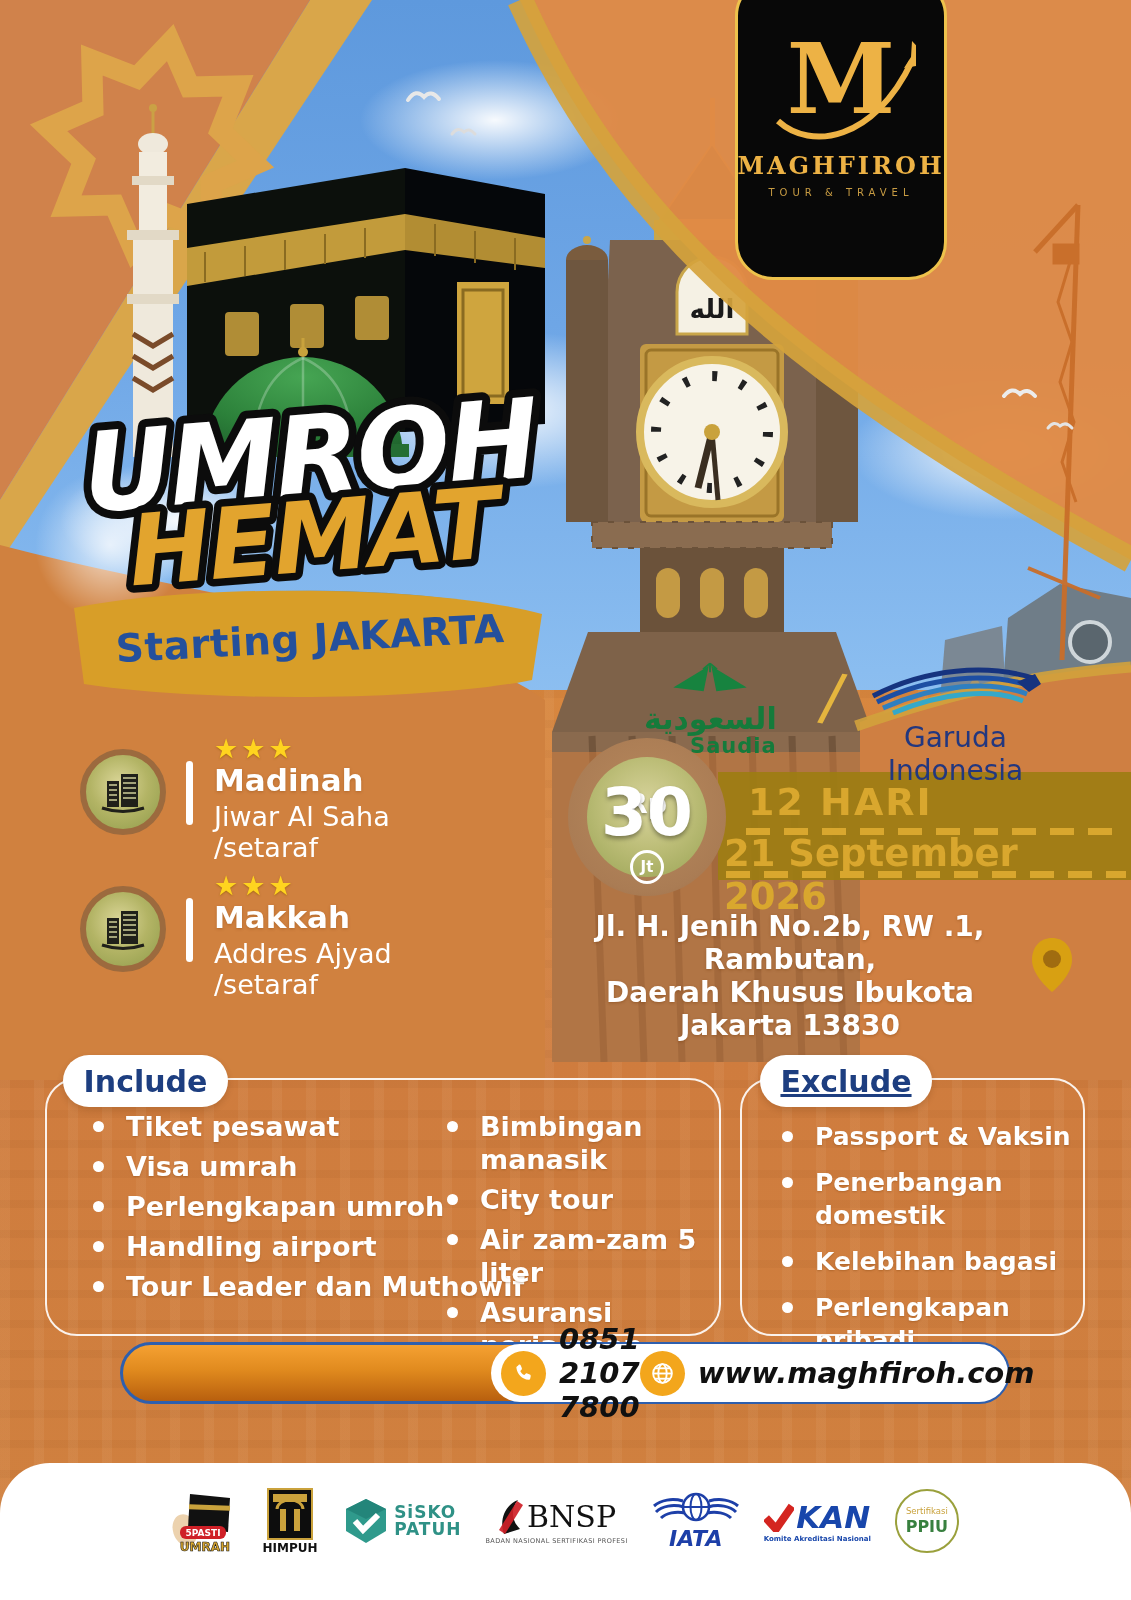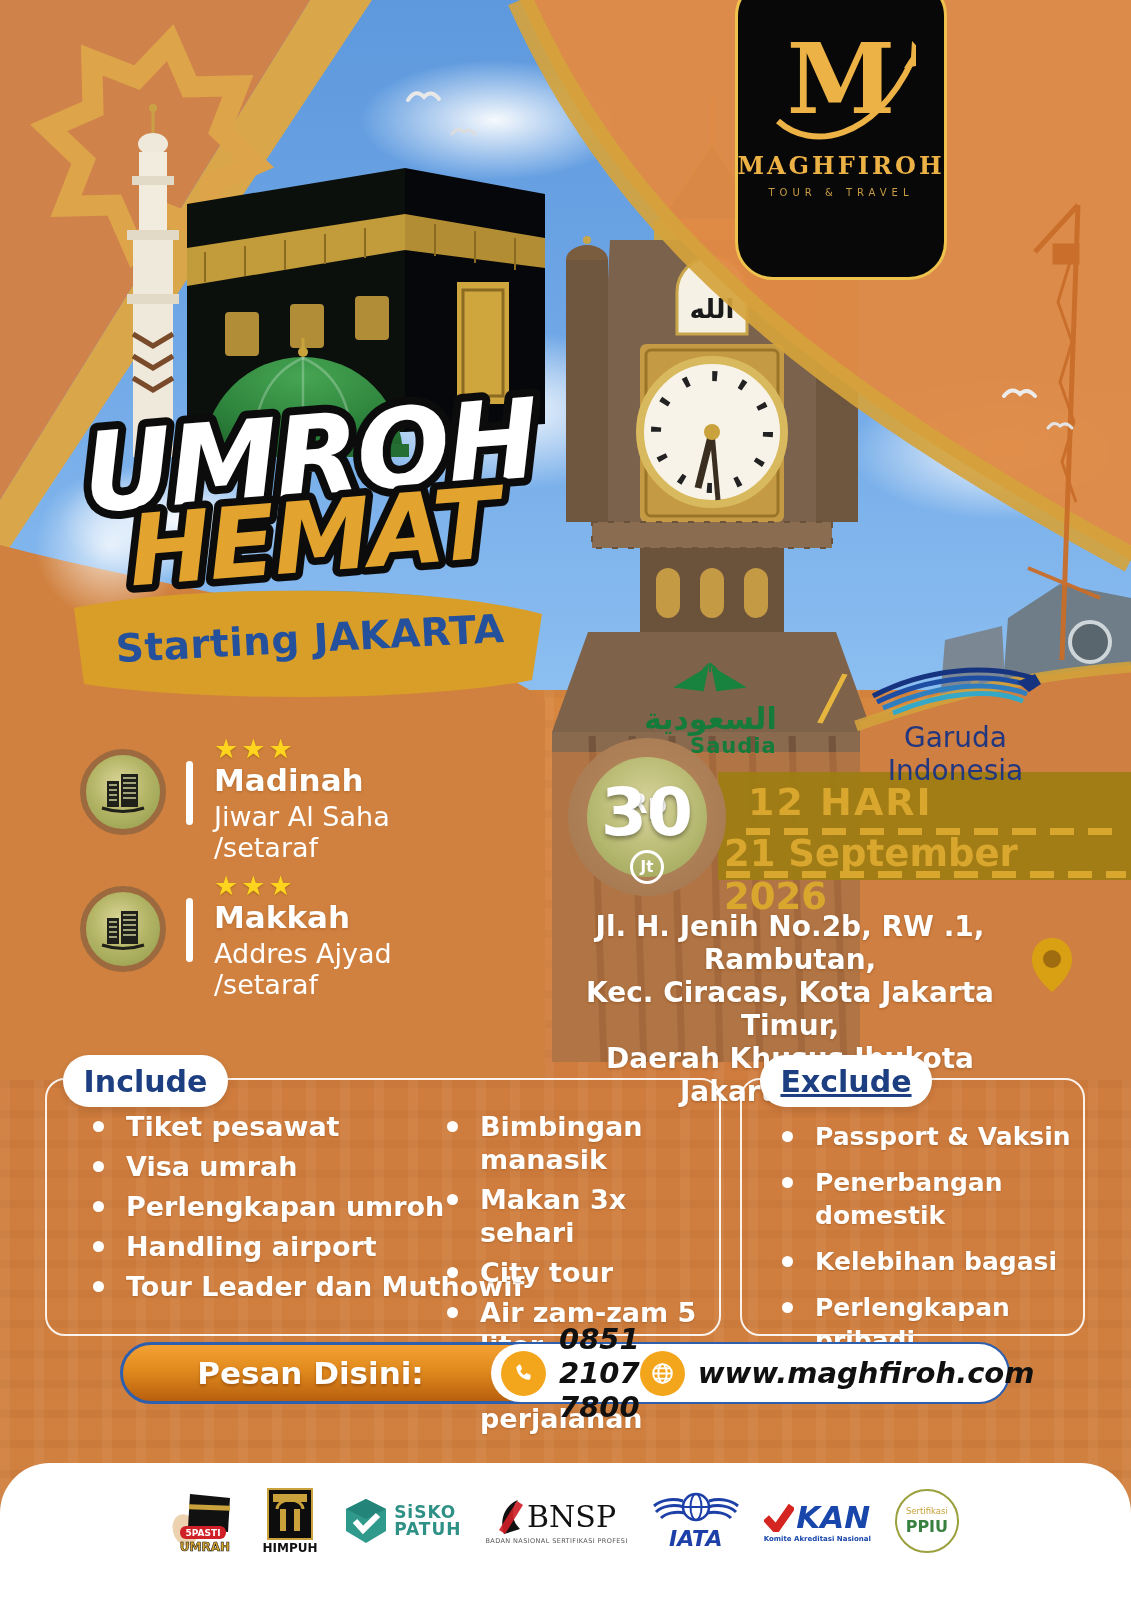--- a/index.html
+++ b/index.html
@@ -66,21 +66,21 @@
   .duration{position:absolute;left:30px;top:8px;font-size:38px;font-weight:bold;color:#d9a72e;letter-spacing:2px;}
   .dash{position:absolute;height:7px;background:repeating-linear-gradient(90deg,#d9a72e 0 24px,rgba(0,0,0,0) 24px 38px);}
   .dash1{left:28px;top:56px;width:366px;}
   .dash2{left:8px;top:99px;width:400px;}
   .date{position:absolute;left:6px;top:60px;width:405px;font-size:37px;font-weight:bold;color:#d9a72e;}
   
   .address{position:absolute;left:555px;top:910px;width:470px;z-index:11;text-align:center;
     font-size:28px;font-weight:bold;color:#fff;line-height:33px;text-shadow:0 1px 3px rgba(120,60,10,.45);}
   .pin{position:absolute;left:1030px;top:936px;z-index:11;}
   
-  .box{position:absolute;border:2.5px solid rgba(255,255,255,.9);border-radius:20px;z-index:11;box-sizing:border-box;}
+  .box{position:absolute;border:2.5px solid rgba(255,255,255,.9);border-radius:32px;z-index:11;box-sizing:border-box;}
   .box-inc{left:45px;top:1078px;width:676px;height:258px;}
   .box-exc{left:740px;top:1078px;width:345px;height:258px;}
   .pill{position:absolute;top:-25px;height:52px;background:#fff;border-radius:28px;color:#1d3e80;
     font-weight:bold;font-size:30px;display:flex;align-items:center;justify-content:center;
     box-shadow:0 3px 6px rgba(80,40,0,.18);}
   .pill-inc{left:16px;width:165px;}
   .pill-exc{left:18px;width:172px;text-decoration:underline;}
   ul.items{list-style:none;margin:0;padding:0;position:absolute;}
   .ul-inc1{left:44px;top:30px;} .ul-inc2{left:398px;top:30px;} .ul-exc{left:38px;top:40px;}
   .items li{position:relative;padding-left:35px;font-size:27px;font-weight:600;color:#fff;margin-bottom:7px;line-height:33px;text-shadow:0 1px 2px rgba(120,60,10,.35);}
@@ -395,58 +395,55 @@
 
   <div class="schedule">
     <div class="duration">12 HARI</div>
     <div class="dash dash1"></div>
     <div class="date">21 September 2026</div>
     <div class="dash dash2"></div>
   </div>
 
   <div class="address">
     <div>Jl. H. Jenih No.2b, RW .1, Rambutan,</div>
-    <div>Kec. Ciracas, Kota Jakarta Timur,</div>
     <div>Daerah Khusus Ibukota Jakarta 13830</div>
   </div>
   <svg class="pin" width="44" height="58" viewBox="0 0 44 58">
     <path d="M22,2 C10,2 2,11 2,24 C2,40 22,56 22,56 C22,56 42,40 42,24 C42,11 34,2 22,2 Z" fill="#d8a012"></path>
     <circle cx="22" cy="23" r="9" fill="#a06c10"></circle>
   </svg>
 
   <div class="box box-inc">
     <div class="pill pill-inc">Include</div>
     <ul class="items ul-inc1">
       <li>Tiket pesawat</li>
       <li>Visa umrah</li>
       <li>Perlengkapan umroh</li>
       <li>Handling airport</li>
       <li>Tour Leader dan Muthowif</li>
     </ul>
     <ul class="items ul-inc2">
       <li>Bimbingan manasik</li>
-      <li>Makan 3x sehari</li>
       <li>City tour</li>
       <li>Air zam-zam 5 liter</li>
       <li>Asuransi perjalanan</li>
     </ul>
   </div>
 
   <div class="box box-exc">
     <div class="pill pill-exc">Exclude</div>
     <ul class="items ul-exc">
       <li>Passport &amp; Vaksin</li>
       <li>Penerbangan domestik</li>
       <li>Kelebihan bagasi</li>
       <li>Perlengkapan pribadi</li>
     </ul>
   </div>
 
   <div class="cta-bar">
-    <div class="cta-label">Pesan Disini:</div>
     <div class="cta-white">
       <div class="contact-item">
         <span class="cicon">
           <svg width="22" height="22" viewBox="0 0 24 24">
               <path d="M6.6,2.8 C7.4,2.6 8.2,3 8.5,3.8 L9.6,6.6 C9.9,7.3 9.7,8.1 9.1,8.6 L7.9,9.7 C8.8,11.7 10.4,13.3 12.4,14.2 L13.5,13 C14,12.4 14.8,12.2 15.5,12.5 L18.3,13.6 C19.1,13.9 19.5,14.7 19.3,15.5 L18.8,18 C18.6,18.9 17.8,19.5 16.9,19.4 C9.9,18.6 4.5,13.2 3.7,6.2 C3.6,5.3 4.2,4.5 5.1,4.3 Z" fill="#fff"></path>
             </svg>
         </span>
         <span class="cnum">0851 2107 7800</span>
       </div>
       <div class="contact-item">

